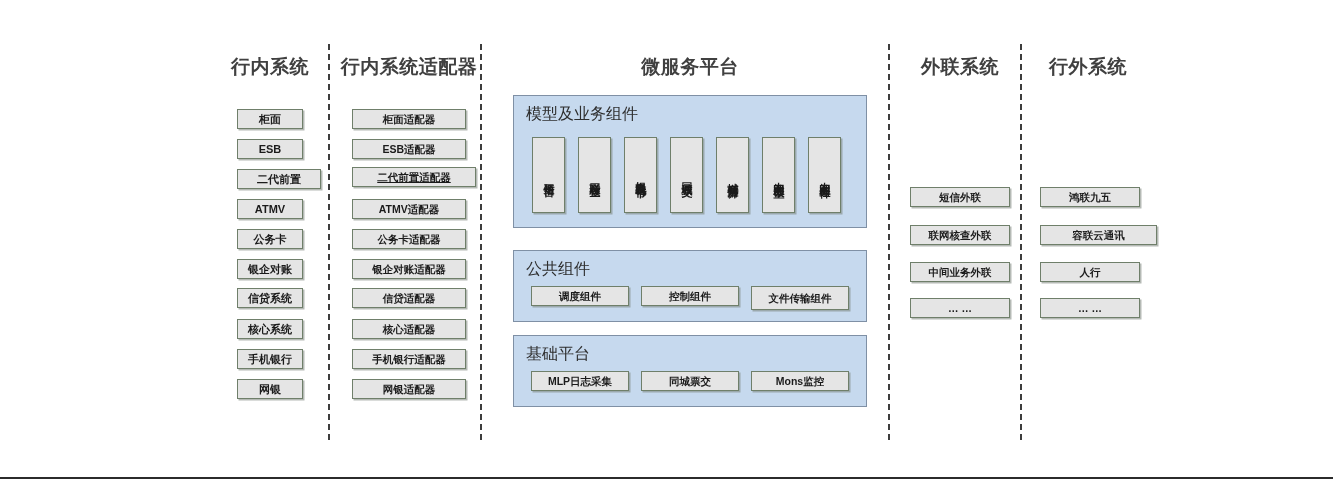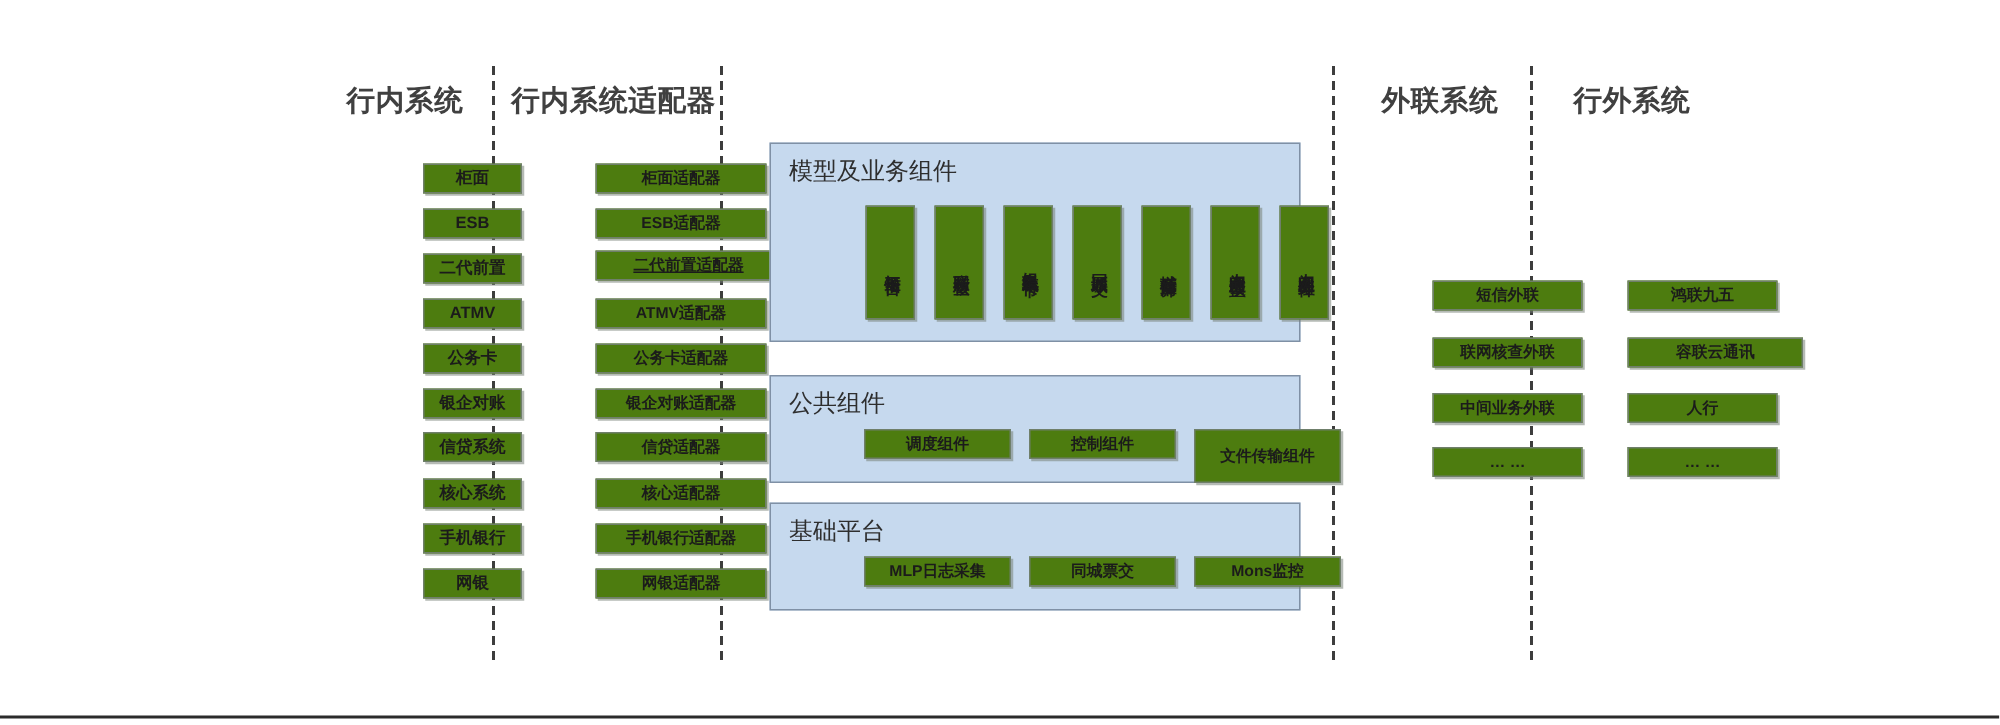--- a/index.html
+++ b/index.html
@@ -35,33 +35,32 @@
     position: absolute;
     top: 44px;
     height: 396px;
     width: 0;
     border-left: 2px dashed #3d3d3d;
   }
 
   
   .node {
     position: absolute;
-    background: #4d7c0f;
+    background: #e5e5e5;
     border: 1px solid #6f7f6a;
     box-shadow: 1.5px 1.5px 0 rgba(120,130,120,0.55);
     display: flex;
     align-items: center;
     justify-content: center;
     font-size: 11px;
     font-weight: bold;
     color: #1b1b1b;
     box-sizing: border-box;
     white-space: nowrap;
     line-height: 1;
-    margin-left: 45px;
   }
   .node.small { font-size: 10.5px; }
 
   
   .node.vertical {
     writing-mode: vertical-rl;
     text-orientation: upright;
     letter-spacing: 1px;
     font-size: 11px;
     padding-top: 2px;
@@ -96,33 +95,34 @@
 </style>
 </head>
 <body>
 
 <div id="canvas">
 
   <div class="col-title" style="left:210px; top:54px; width:120px;">行内系统</div>
 
   <div class="col-title" style="left:338px; top:54px; width:142px;">行内系统适配器</div>
 
+  <div class="col-title" style="left:600px; top:54px; width:180px;">微服务平台</div>
 
   <div class="col-title" style="left:900px; top:54px; width:120px;">外联系统</div>
 
   <div class="col-title" style="left:1028px; top:54px; width:120px;">行外系统</div>
 
   <div class="divider" style="left:328px;"></div>
   <div class="divider" style="left:480px;"></div>
   <div class="divider" style="left:888px;"></div>
   <div class="divider" style="left:1020px;"></div>
 
   <div class="node" style="left:237px; top:109px; width:66px; height:20px;">柜面</div>
   <div class="node" style="left:237px; top:139px; width:66px; height:20px;">ESB</div>
-  <div class="node" style="left:237px; top:169px; width:66px; height:20px;">二代前置</div>
+  <div class="node" style="left:237px; top:169px; width:84px; height:20px;">二代前置</div>
   <div class="node" style="left:237px; top:199px; width:66px; height:20px;">ATMV</div>
   <div class="node" style="left:237px; top:229px; width:66px; height:20px;">公务卡</div>
   <div class="node" style="left:237px; top:259px; width:66px; height:20px;">银企对账</div>
   <div class="node" style="left:237px; top:288px; width:66px; height:20px;">信贷系统</div>
   <div class="node" style="left:237px; top:319px; width:66px; height:20px;">核心系统</div>
   <div class="node" style="left:237px; top:349px; width:66px; height:20px;">手机银行</div>
   <div class="node" style="left:237px; top:379px; width:66px; height:20px;">网银</div>
 
   <div class="node small" style="left:352px; top:109px; width:114px; height:20px;">柜面适配器</div>
   <div class="node small" style="left:352px; top:139px; width:114px; height:20px;">ESB适配器</div>
@@ -144,21 +144,21 @@
   <div class="node vertical" style="left:670px; top:137px; width:33px; height:76px;">同城票交</div>
   <div class="node vertical" style="left:716px; top:137px; width:33px; height:76px;">城商行清算</div>
   <div class="node vertical" style="left:762px; top:137px; width:33px; height:76px;">中间业务模型</div>
   <div class="node vertical" style="left:808px; top:137px; width:33px; height:76px;">中间业务组件</div>
 
   <div class="panel" style="left:513px; top:250px; width:354px; height:72px;">
     <div class="panel-title">公共组件</div>
   </div>
   <div class="node small" style="left:531px; top:286px; width:98px; height:20px;">调度组件</div>
   <div class="node small" style="left:641px; top:286px; width:98px; height:20px;">控制组件</div>
-  <div class="node small" style="left:751px; top:286px; width:98px; height:36px;">文件传输组件</div>
+  <div class="node small" style="left:751px; top:286px; width:98px; height:24px;">文件传输组件</div>
 
   <div class="panel" style="left:513px; top:335px; width:354px; height:72px;">
     <div class="panel-title">基础平台</div>
   </div>
   <div class="node small" style="left:531px; top:371px; width:98px; height:20px;">MLP日志采集</div>
   <div class="node small" style="left:641px; top:371px; width:98px; height:20px;">同城票交</div>
   <div class="node small" style="left:751px; top:371px; width:98px; height:20px;">Mons监控</div>
 
   <div class="node small" style="left:910px; top:187px; width:100px; height:20px;">短信外联</div>
   <div class="node small" style="left:910px; top:225px; width:100px; height:20px;">联网核查外联</div>

